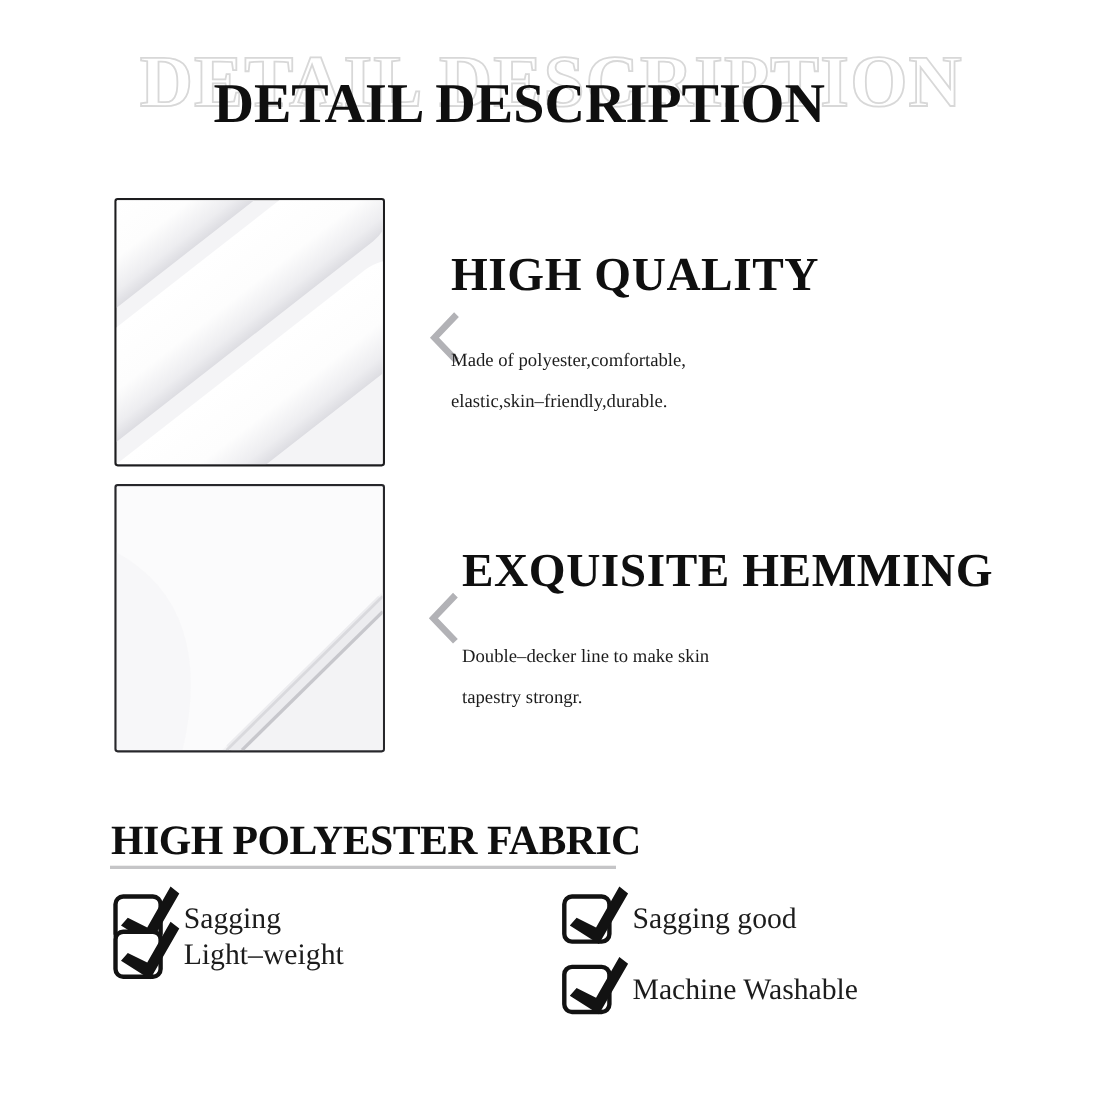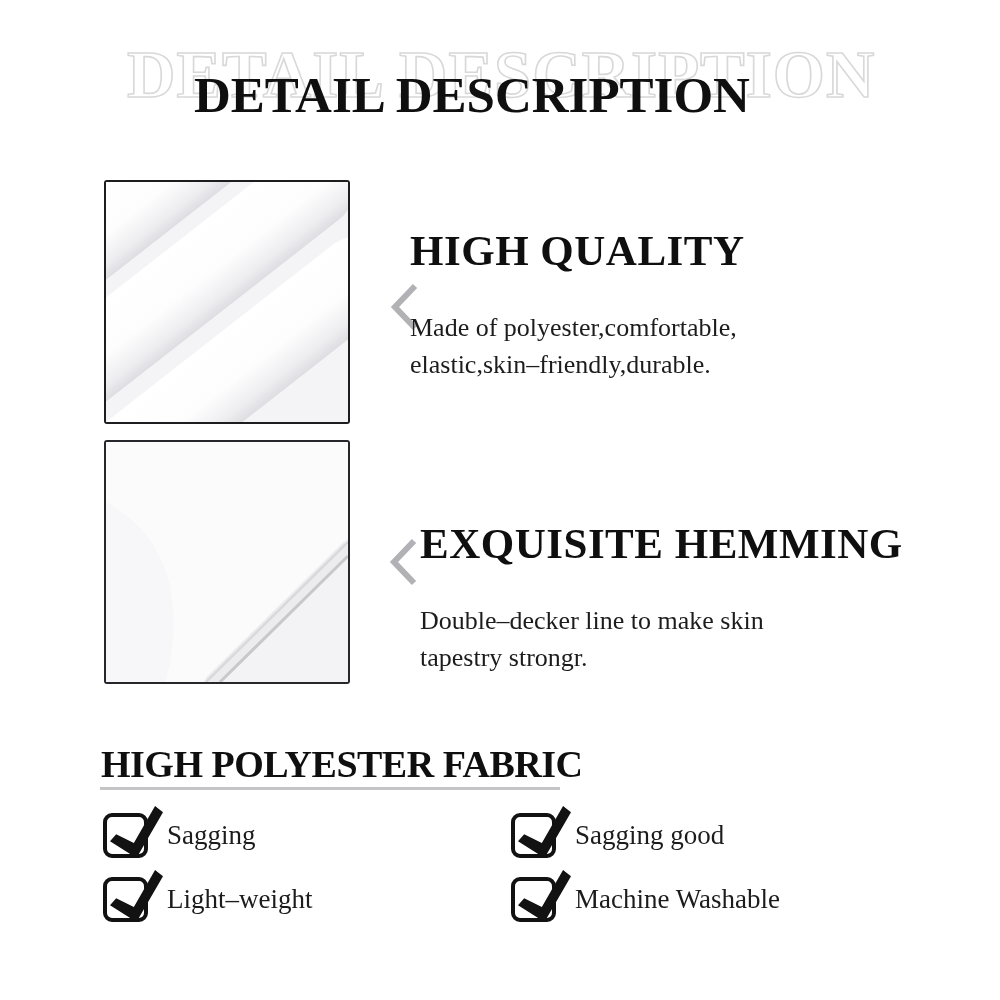--- a/index.html
+++ b/index.html
@@ -27,26 +27,26 @@
   .photo2{top:440px;border-color:#27272b;}
   .photo svg{display:block;width:100%;height:100%;}
   
   .chevron{position:absolute;width:30px;height:50px;}
   .chev1{left:389px;top:282px;}
   .chev2{left:388px;top:537px;}
   .chevron polyline{fill:none;stroke:var(--c-chevron,#b2b2b6);stroke-width:6;}
   
   .sec{position:absolute;left:410px;width:500px;text-align:left;}
   .sec1{top:226px;}
-  .sec2{top:519px;left:420px;}
+  .sec2{top:495px;left:420px;}
   .sec h2{
     margin:0;font-size:43px;font-weight:bold;letter-spacing:0.5px;
     color:var(--c-title,#0f0f0f);white-space:nowrap;
   }
-  .sec p{margin:34px 0 0 0;font-size:26px;line-height:37px;color:var(--c-body_text,#1c1c1c);}
+  .sec p{margin:34px 0 0 0;font-size:17px;line-height:37px;color:var(--c-body_text,#1c1c1c);}
   
   .feat-head{
     position:absolute;left:101px;top:742px;margin:0;font-size:38px;font-weight:bold;
     letter-spacing:-0.5px;color:var(--c-title,#0f0f0f);white-space:nowrap;
   }
   .rule{position:absolute;left:100px;top:787px;width:460px;height:3px;background:var(--c-underline,#c5c5c7);}
   .feat{position:absolute;height:46px;display:flex;align-items:center;}
   .cb{
     position:relative;display:inline-block;width:45px;height:45px;box-sizing:border-box;
     border:4px solid var(--c-checkbox,#121212);border-radius:9px;background:#ffffff;
@@ -121,21 +121,21 @@
 
   <div class="feat" style="left:103px;top:812px;">
     <span class="cb">
       <svg viewBox="0 0 60 62">
           <polygon points="7,33 27,43 51,1 60,8 30,60 0,41"></polygon>
         </svg>
     </span>
     <span class="feat-label">Sagging</span>
   </div>
 
-  <div class="feat" style="left:103px;top:876px;">
+  <div class="feat" style="left:103px;top:844px;">
     <span class="cb">
       <svg viewBox="0 0 60 62">
           <polygon points="7,33 27,43 51,1 60,8 30,60 0,41"></polygon>
         </svg>
     </span>
     <span class="feat-label">Light–weight</span>
   </div>
 
   <div class="feat" style="left:511px;top:876px;">
     <span class="cb">

